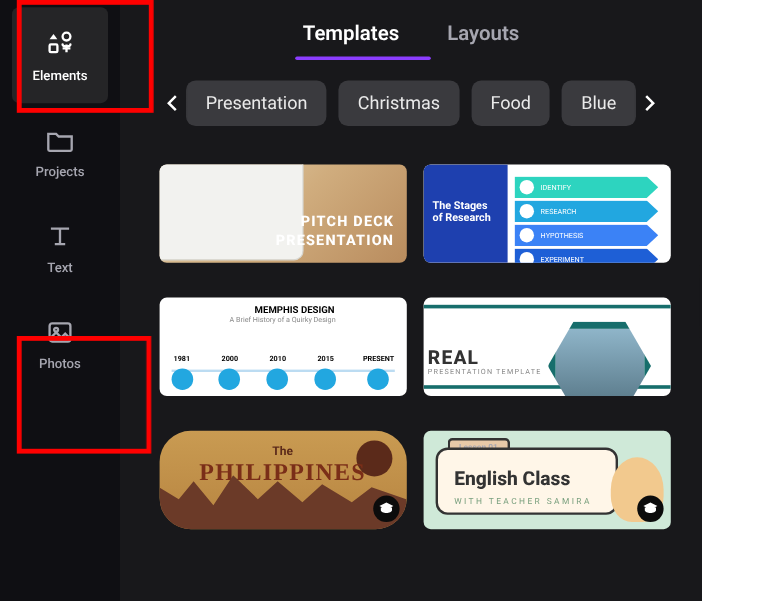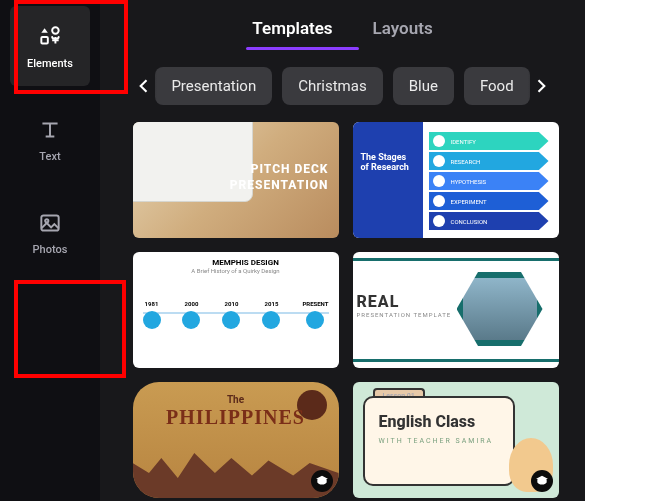--- a/index.html
+++ b/index.html
@@ -1,20 +1,20 @@
 <!DOCTYPE html>
 <html><head>
 <meta charset="utf-8">
 <style>
   * { box-sizing: border-box; margin: 0; padding: 0; }
   html, body { width: 653px; height: 501px; overflow: hidden; font-family: -apple-system, BlinkMacSystemFont, "Segoe UI", Roboto, sans-serif; }
   body { display: flex; background: #fff; }
 
   
-  .sidebar { width: 100px; background: #0f0f13; display: flex; flex-direction: column; align-items: center; padding-top: 6px; gap: 13px; }
+  .sidebar { width: 100px; background: #0f0f13; display: flex; flex-direction: column; align-items: center; padding-top: 6px; gap: 0; }
   .sidebar-item { width: 80px; height: 80px; display: flex; flex-direction: column; align-items: center; justify-content: center; gap: 6px; color: #a6a6b0; cursor: pointer; border-radius: 6px; }
   .sidebar-item.active { background: #252527; color: #fff; }
   .sidebar-icon { width: 28px; height: 28px; display: flex; align-items: center; justify-content: center; }
   .sidebar-label { font-size: 11px; font-weight: 500; }
 
   
   .panel { width: 485px; background: #18181b; display: flex; flex-direction: column; position: relative; align-items: center; }
   .tabs { display: flex; gap: 40px; padding: 18px 28px 0 28px; }
   .tab { color: #a6a6b0; font-size: 17px; font-weight: 600; padding-bottom: 12px; cursor: pointer; position: relative; }
   .tab.active { color: #fff; }
@@ -22,21 +22,21 @@
 
   .chip-row { position: relative; margin: 14px 12px 0 12px; height: 44px; }
   .chip-scroll { display: flex; gap: 10px; height: 44px; overflow: hidden; padding: 0 18px; align-items: center; }
   .chip { background: #3a3a3e; color: #eaeaea; padding: 10px 16px; border-radius: 8px; font-size: 15px; white-space: nowrap; cursor: pointer; }
   .chip-nav { position: absolute; top: 0; bottom: 0; width: 26px; display: flex; align-items: center; justify-content: center; cursor: pointer; }
   .chip-nav.left { left: -6px; background: linear-gradient(to right,#18181b 50%,transparent); }
   .chip-nav.right { right: -6px; background: linear-gradient(to left,#18181b 50%,transparent); }
   .chev { width: 20px; height: 20px; color: #fff; }
 
   .grid { flex: 1; overflow: hidden; padding: 14px 12px 0 18px; display: grid; grid-template-columns: 1fr 1fr; gap: 14px 14px; align-content: start; }
-  .tpl { width: 206px; height: 116px; border-radius: 6px; overflow: hidden; position: relative; cursor: pointer; background: #fff; }
+  .tpl { width: 206px; height: 82px; border-radius: 6px; overflow: hidden; position: relative; cursor: pointer; background: #fff; margin-top: 15px; }
   .badge { position: absolute; right: 6px; bottom: 6px; width: 22px; height: 22px; border-radius: 50%; background: #0c0c0c; display: flex; align-items: center; justify-content: center; }
 
   
   .t1 { background: linear-gradient(135deg,#e7d6b5 0%,#d0ad7e 50%,#b98c5e 100%); display:flex; }
   .t1 .kb { position:absolute; left:-10px; top:-10px; width:130px; height:90px; background:#f2f2ef; border:1px solid #d6d6d0; border-radius:8px; }
   .t1 .txt { position:absolute; right:10px; top:40px; color:#fff; font-weight:800; font-size:12px; text-align:right; letter-spacing:1px; line-height:1.3; }
 
   .t2 { background:#fff; }
   .t2 .left { position:absolute; left:0; top:0; bottom:0; width:70px; background:#1e40af; color:#fff; padding:30px 8px 0 8px; }
   .t2 .left .tt { font-weight:700; font-size:9px; }
@@ -96,20 +96,28 @@
         <circle cx="17" cy="6" r="3"></circle>
         <rect x="4" y="12" width="6" height="6" rx="1"></rect>
         <path d="M14 15 h6 M17 12 v6"></path>
         <path d="M14 12 c0 2 6 2 6 0" stroke-linecap="round"></path>
       </svg>
     </span>
     <span class="sidebar-label">Elements</span>
   </div>
 
 
+  <div class="sidebar-item">
+    <span class="sidebar-icon">
+      <svg viewBox="0 0 24 24" width="26" height="26" fill="none" stroke="currentColor" stroke-width="1.8">
+        <path d="M3 7 h6 l2 2 h10 v10 a1 1 0 0 1-1 1 h-16 a1 1 0 0 1-1-1 z"></path>
+      </svg>
+    </span>
+    <span class="sidebar-label">Projects</span>
+  </div>
 
   <div class="sidebar-item">
     <span class="sidebar-icon">
       <svg viewBox="0 0 24 24" width="26" height="26" fill="none" stroke="currentColor" stroke-width="1.8">
         <path d="M5 6 h14 M12 6 v12 M8 18 h8"></path>
       </svg>
     </span>
     <span class="sidebar-label">Text</span>
   </div>
 
@@ -134,22 +142,22 @@
 
   <div class="chip-row">
     <div class="chip-nav left">
       <svg class="chev" viewBox="0 0 24 24" fill="none" stroke="currentColor" stroke-width="2.5">
           <path d="M15 5 l-7 7 7 7"></path>
         </svg>
     </div>
     <div class="chip-scroll">
       <div class="chip">Presentation</div>
       <div class="chip">Christmas</div>
+      <div class="chip">Food</div>
       <div class="chip">Blue</div>
-      <div class="chip">Food</div>
     </div>
     <div class="chip-nav right">
       <svg class="chev" viewBox="0 0 24 24" fill="none" stroke="currentColor" stroke-width="2.5">
           <path d="M9 5 l7 7 -7 7"></path>
         </svg>
     </div>
   </div>
 
   <div class="grid">
 

